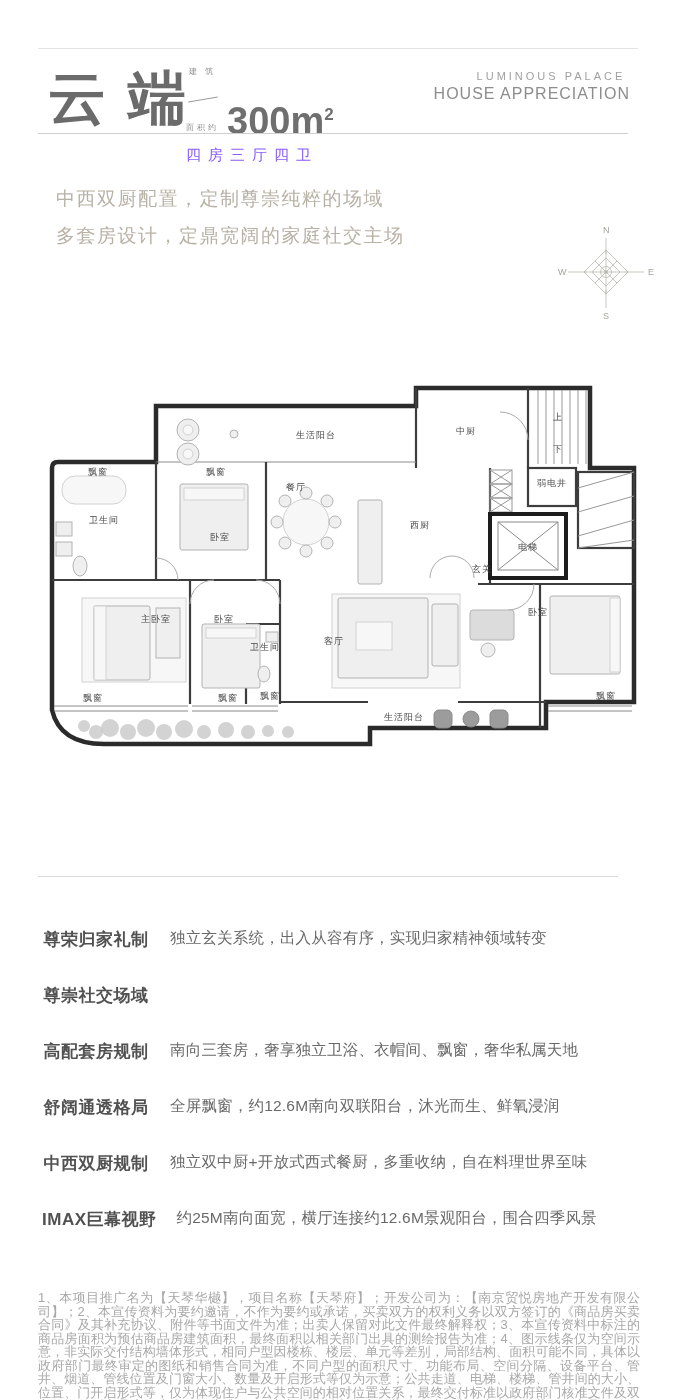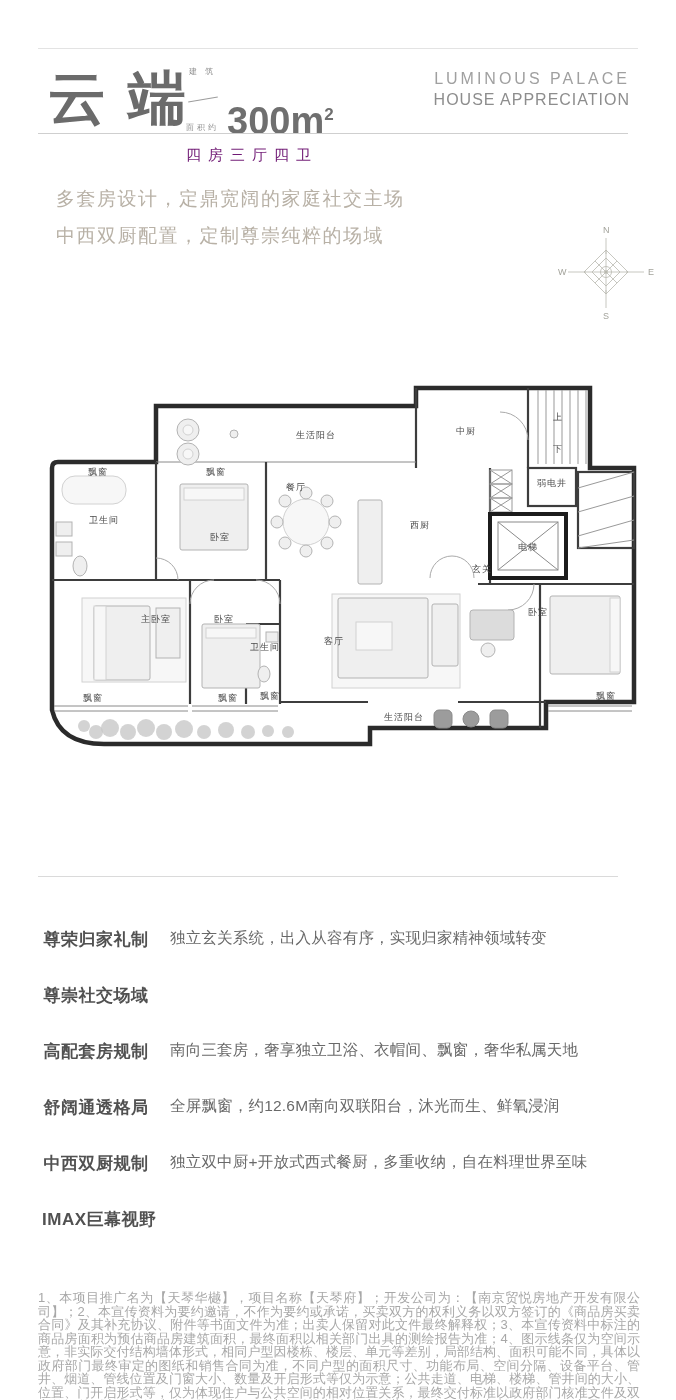--- a/index.html
+++ b/index.html
@@ -13,23 +13,23 @@
   
   .header{position:absolute;top:58px;left:46px;right:40px;height:80px;}
   .title{position:absolute;left:2px;top:2px;font-size:58px;color:#6b6b6b;letter-spacing:22px;font-weight:600;}
   .area-block{position:absolute;left:140px;top:8px;}
   .area-row{display:flex;align-items:flex-end;}
   .area-mini{display:flex;flex-direction:column;align-items:center;margin-right:8px;margin-bottom:6px;gap:20px;}
   .area-mini span{font-size:8px;color:#8f8f8f;letter-spacing:3px;white-space:nowrap;}
   .area-mini .slash{width:30px;height:1px;background:#9c9c9c;transform:rotate(-10deg);margin:2px 0;}
   .area-value{font-size:38px;color:#6f6f6f;font-weight:700;line-height:36px;}
   .area-value sup{font-size:17px;vertical-align:super;}
-  .layout-line{margin-top:7px;font-size:15px;color:#701a75;letter-spacing:7px;}
+  .layout-line{margin-top:7px;font-size:15px;color:#8b5cf6;letter-spacing:7px;}
   .brand{position:absolute;right:6px;top:12px;text-align:left;}
-  .brand-l1{font-size:16px;color:#a0a0a0;letter-spacing:3px;padding-left:43px;}
+  .brand-l1{font-size:11px;color:#a0a0a0;letter-spacing:3px;padding-left:43px;}
   .brand-l2{font-size:16px;color:#8d8d8d;letter-spacing:1px;margin-top:3px;text-align:right;}
 
   
   .tagline{position:absolute;top:180px;left:56px;font-size:19px;color:#b8b1a6;letter-spacing:1.5px;line-height:37px;}
 
   
   .compass{position:absolute;top:222px;left:556px;width:100px;height:100px;}
   .compass text{font-size:9px;fill:#a3a39b;}
   .compass line,.compass path,.compass circle{stroke:#b9b9b0;fill:none;stroke-width:0.8;}
   .compass circle.dot{fill:#b9b9b0;stroke:none;}
@@ -78,22 +78,22 @@
     </div>
     <div class="brand">
       <div class="brand-l1">LUMINOUS PALACE</div>
       <div class="brand-l2">HOUSE APPRECIATION</div>
     </div>
   </div>
 
   <div class="hr" id="hr-header"></div>
 
   <div class="tagline">
+    <div>中西双厨配置，定制尊崇纯粹的场域</div>
     <div>多套房设计，定鼎宽阔的家庭社交主场</div>
-    <div>中西双厨配置，定制尊崇纯粹的场域</div>
   </div>
 
   <svg class="compass" viewBox="0 0 100 100">
     <line x1="50" y1="16" x2="50" y2="32"></line>
     <line x1="50" y1="68" x2="50" y2="86"></line>
     <line x1="12" y1="50" x2="30" y2="50"></line>
     <line x1="70" y1="50" x2="88" y2="50"></line>
     <path d="M50,28 L72,50 L50,72 L28,50 Z"></path>
     <path d="M50,36 L64,50 L50,64 L36,50 Z"></path>
     <line x1="50" y1="28" x2="50" y2="72"></line>
@@ -277,18 +277,19 @@
     <div class="feature-row">
       <div class="feature-label">舒阔通透格局</div>
       <div class="feature-desc">全屏飘窗，约12.6M南向双联阳台，沐光而生、鲜氧浸润</div>
     </div>
     <div class="feature-row">
       <div class="feature-label">中西双厨规制</div>
       <div class="feature-desc">独立双中厨+开放式西式餐厨，多重收纳，自在料理世界至味</div>
     </div>
     <div class="feature-row">
       <div class="feature-label">IMAX巨幕视野</div>
+      <div class="feature-desc">约25M南向面宽，横厅连接约12.6M景观阳台，围合四季风景</div>
     </div>
   </div>
 
   <p class="disclaimer">1、本项目推广名为【天琴华樾】，项目名称【天琴府】；开发公司为：【南京贸悦房地产开发有限公司】；2、本宣传资料为要约邀请，不作为要约或承诺，买卖双方的权利义务以双方签订的《商品房买卖合同》及其补充协议、附件等书面文件为准；出卖人保留对此文件最终解释权；3、本宣传资料中标注的商品房面积为预估商品房建筑面积，最终面积以相关部门出具的测绘报告为准；4、图示线条仅为空间示意，非实际交付结构墙体形式，相同户型因楼栋、楼层、单元等差别，局部结构、面积可能不同，具体以政府部门最终审定的图纸和销售合同为准，不同户型的面积尺寸、功能布局、空间分隔、设备平台、管井、烟道、管线位置及门窗大小、数量及开启形式等仅为示意；公共走道、电梯、楼梯、管井间的大小、位置、门开启形式等，仅为体现住户与公共空间的相对位置关系，最终交付标准以政府部门核准文件及双方签订的《商品房买卖合同》为准；5、本宣传资料中的户型装修改造示意图中所示的装修、家具、陈设等内容仅供示意参考，不属于交付标准，不作为交付承诺；图中所示的墙体不作为真实结构墙体形式的反映。6、相关宣传内容不排除因政府相关规划、规定及出卖人未能控制等原因发生变化；本资料所发布内容为2023年10月前的信息，出卖人将不定期对宣传资料进行更新，敬请留意最新资料。</p>
 
 </div>
 
 </body></html>

